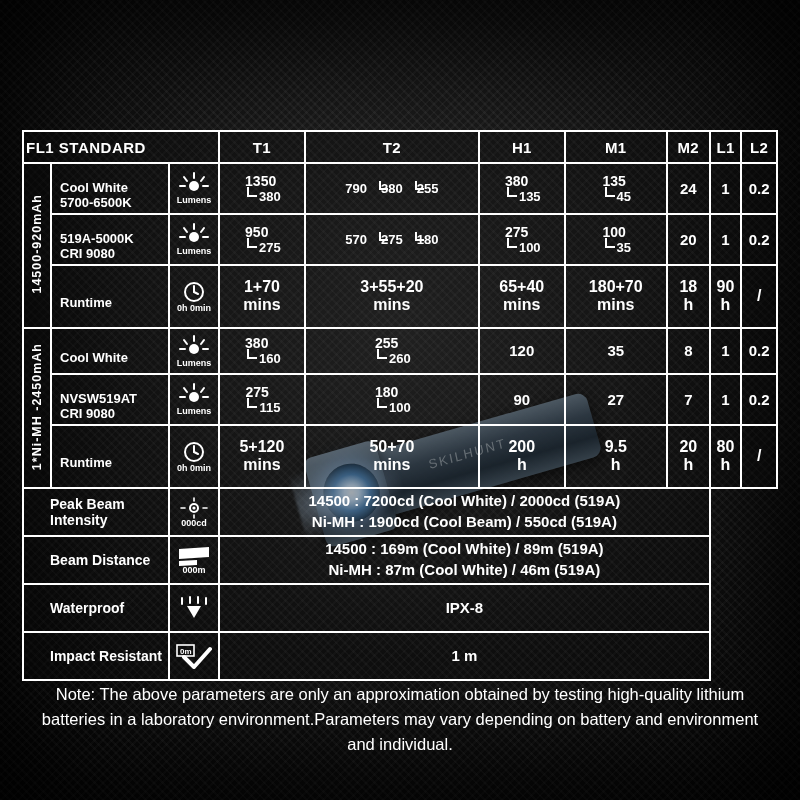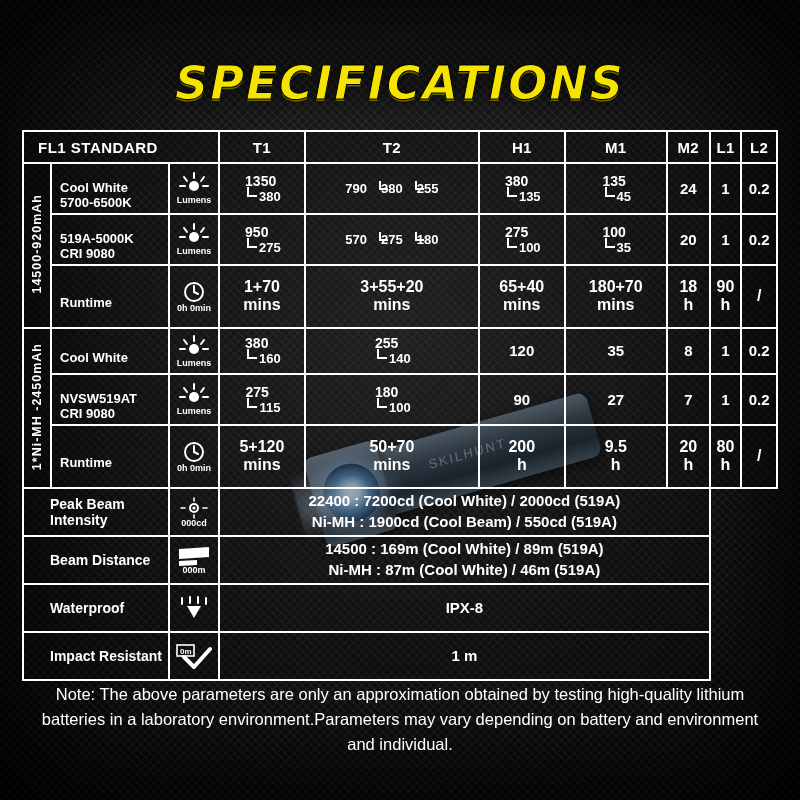--- a/index.html
+++ b/index.html
@@ -61,21 +61,21 @@
     font-size:46px;letter-spacing:2px;
     -webkit-text-stroke:1px #000;
     text-shadow:0 2px 0 #6b6200, 0 0 14px rgba(0,0,0,.7);
   }
 
   .tablewrap{position:absolute;left:22px;top:130px;width:756px;}
   table{border-collapse:collapse;width:100%;color:#fff;}
   td,th{border:2px solid #fff;padding:0;text-align:center;vertical-align:middle;
         font-size:13px;font-weight:bold;background:rgba(10,10,10,.30);}
   .hdr td{height:30px;font-size:15px;letter-spacing:.3px;}
-  .hdr .fl1{text-align:left;padding-left:14px;font-size:15px;letter-spacing:.5px;}
+  .hdr .fl1{text-align:left;padding-left:2px;font-size:15px;letter-spacing:.5px;}
 
   .sidecell{width:26px;background:rgba(8,8,8,.45);}
   .side{writing-mode:vertical-rl;transform:rotate(180deg);font-size:12.5px;letter-spacing:1px;white-space:nowrap;}
 
   .lbl{width:108px;text-align:left;padding:17px 0 2px 8px;line-height:1.15;font-size:13px;}
   .lbl .l2{display:block;}
   .ico{width:48px;}
 
   .valcell{height:44px;position:relative;}
   .big{font-size:15px;}
@@ -115,21 +115,20 @@
   <div class="head"></div>
   <div class="lens"></div>
   <div class="ray"></div>
   <div class="txt">SKILHUNT</div>
 </div>
 
 <div class="vignette"></div>
 
 <div class="page">
 
-  <div class="title">SPECIFICATIONS</div>
 
   <div class="tablewrap">
     <table>
 
       <tbody>
           <tr class="hdr">
         <td class="fl1" colspan="3">FL1 STANDARD</td>
         <td>T1</td>
         <td>T2</td>
         <td>H1</td>
@@ -264,21 +263,21 @@
               <line x1="31" y1="15" x2="26" y2="15"></line>
             </g>
             <circle cx="17" cy="15" r="5" fill="#fff"></circle>
           </svg>
           <span class="icocap">Lumens</span>
         </td>
         <td class="valcell">
           <span class="stack"><span class="top">380</span><span class="sub">160</span></span>
         </td>
         <td class="valcell">
-          <span class="stack"><span class="top">255</span><span class="sub">140</span></span>
+          <span class="stack"><span class="top">255</span><span class="sub">260</span></span>
         </td>
         <td class="valcell big">120</td>
         <td class="valcell big">35</td>
         <td class="valcell big">8</td>
         <td class="valcell big">1</td>
         <td class="valcell big">0.2</td>
       </tr>
 
       <tr>
         <td class="lbl">
@@ -350,21 +349,21 @@
             <g stroke="#fff" stroke-width="1.6" stroke-linecap="round">
               <line x1="18" y1="2" x2="18" y2="5"></line>
                   <line x1="18" y1="19" x2="18" y2="22"></line>
               <line x1="5" y1="12" x2="9" y2="12"></line>
                   <line x1="27" y1="12" x2="31" y2="12"></line>
             </g>
           </svg>
           <span class="icocap">000cd</span>
         </td>
         <td class="specval" colspan="5">
-          <div>22400  : 7200cd (Cool White) / 2000cd (519A)</div>
+          <div>14500  : 7200cd (Cool White) / 2000cd (519A)</div>
           <div>Ni-MH : 1900cd (Cool Beam) / 550cd (519A)</div>
         </td>
       </tr>
 
       <tr class="specrow">
         <td class="speclbl" colspan="2">
           <span class="l2">Beam</span>
           <span class="l2">Distance</span>
         </td>
         <td class="ico">

